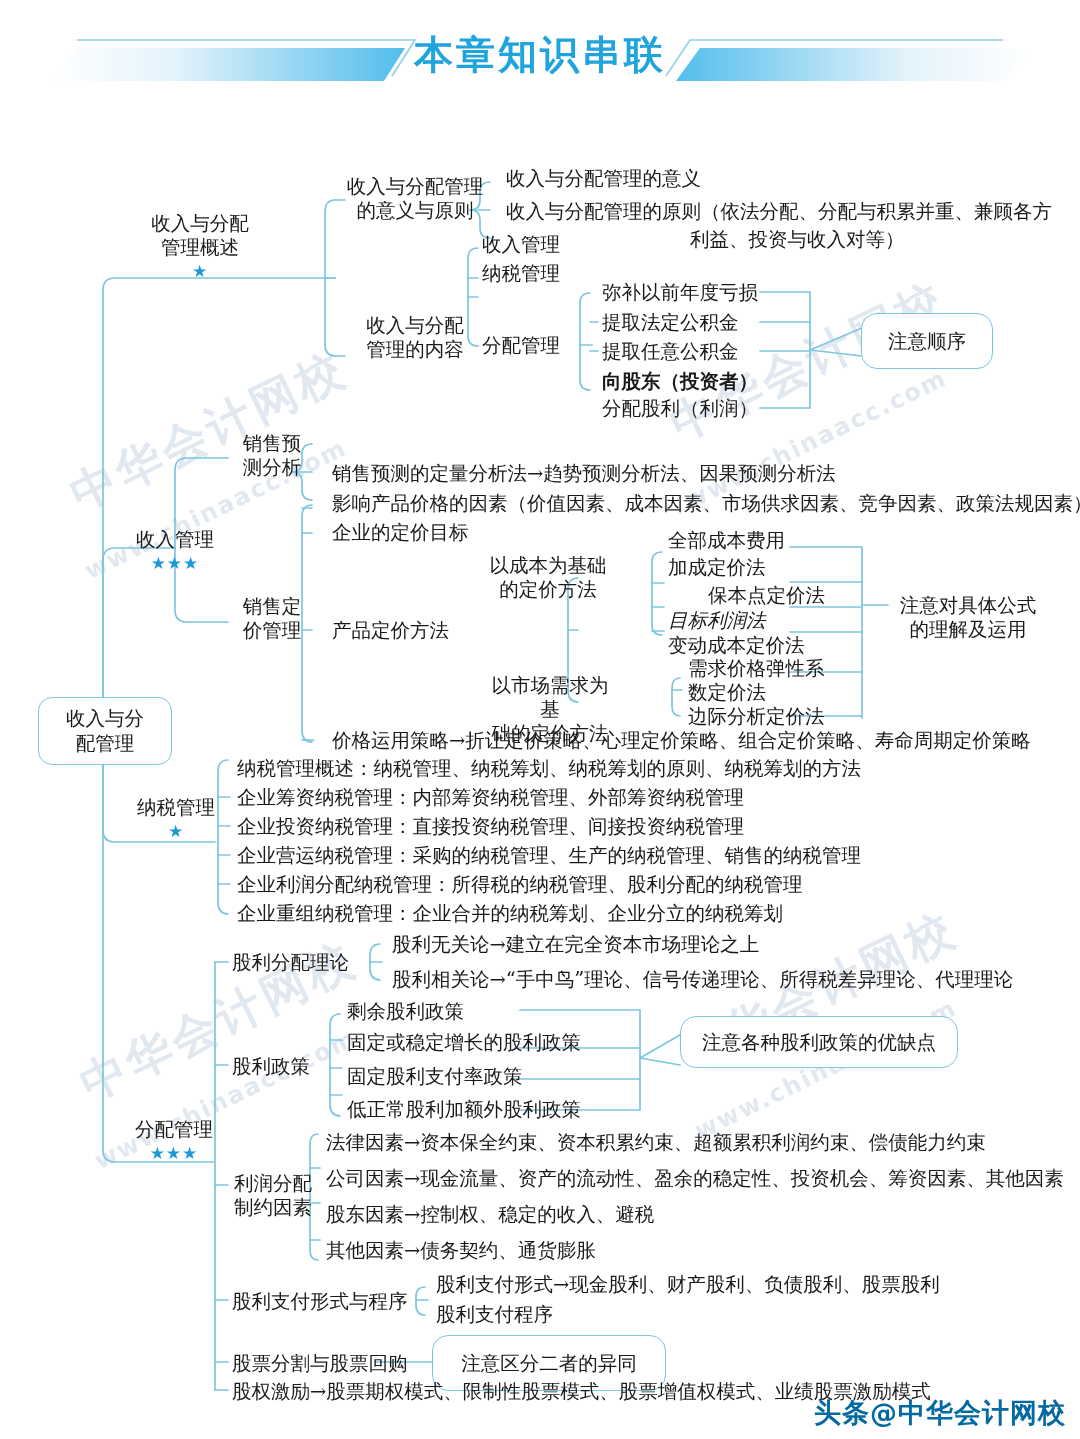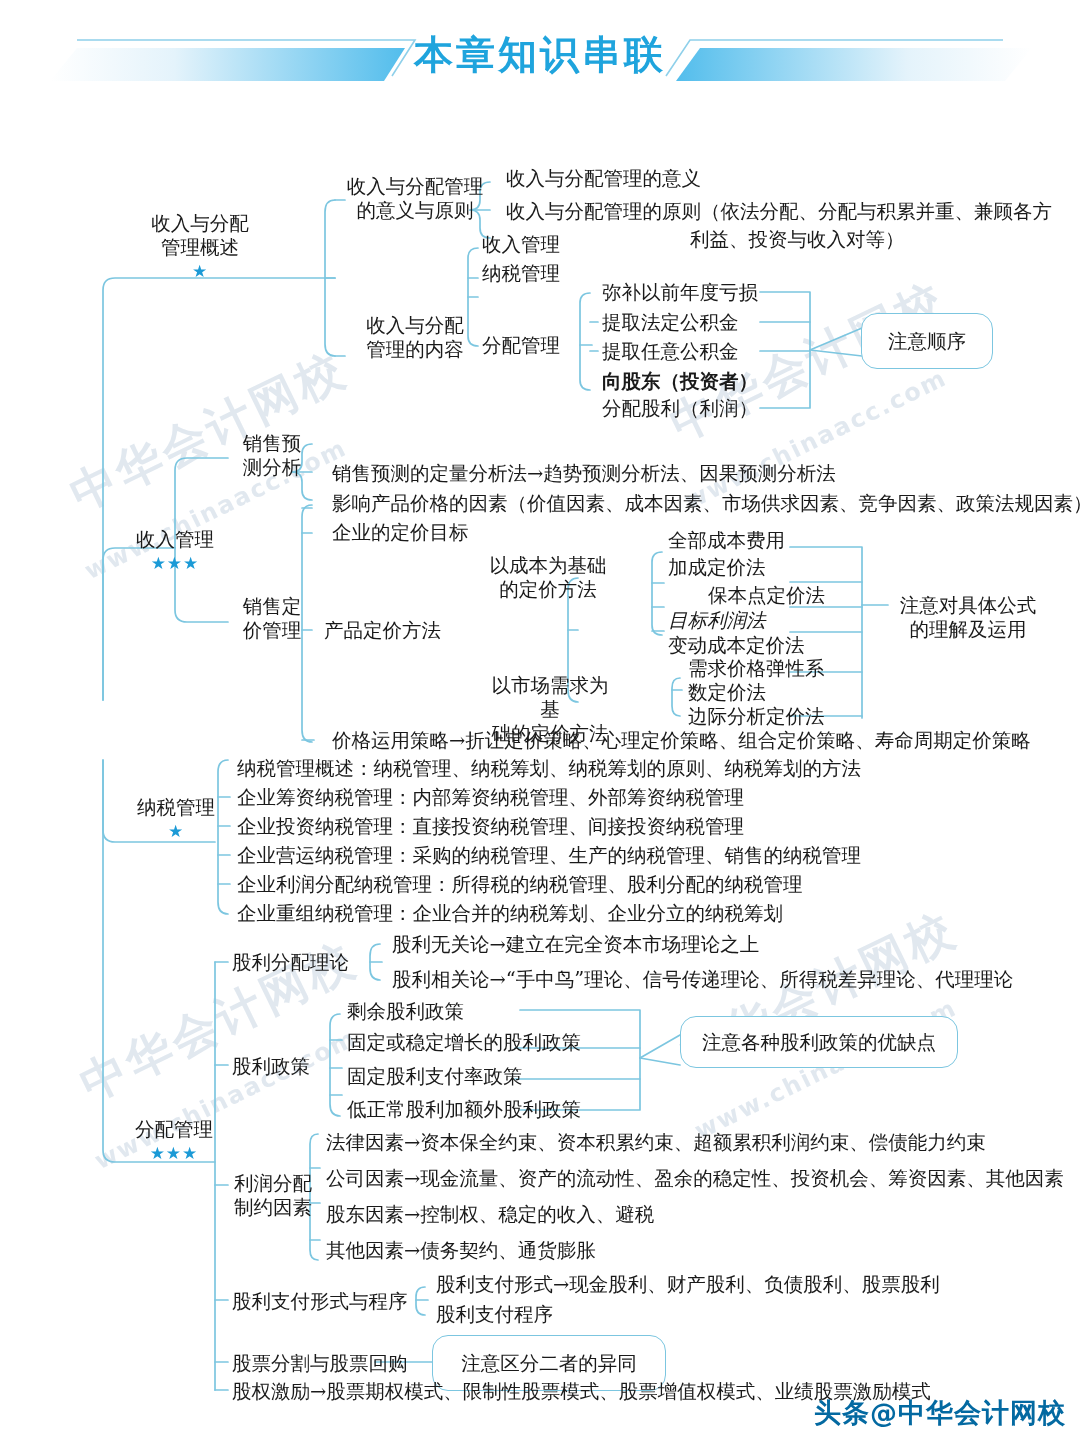--- a/index.html
+++ b/index.html
@@ -184,20 +184,24 @@
 
     <path d="M425,1287 Q416,1287 416,1297 L416,1305 Q416,1315 425,1315"></path>
     <path d="M416,1300 L428,1300"></path>
 
     <path d="M375,1362 L432,1362"></path>
   </g>
 </svg>
 
 <div class="canvas">
 
+  <div class="rootbox" style="left:38px;top:697px;width:132px;height:66px;">
+    <span class="t" style="white-space:pre-line;">收入与分
+配管理</span>
+  </div>
 
   <div class="node branch-label" style="left:135px;top:212px;width:130px;">
     <span class="t" style="white-space:pre-line;">收入与分配
 管理概述</span>
     <div class="stars" style="margin-top:3px;">★</div>
   </div>
 
   <div class="node ctr" style="left:340px;top:175px;width:150px;text-align:center;">
     <span class="t" style="white-space:pre-line;">收入与分配管理
 的意义与原则</span>
@@ -262,21 +266,21 @@
   <div class="node ctr" style="left:232px;top:595px;width:80px;">
     <span class="t" style="white-space:pre-line;">销售定
 价管理</span>
   </div>
   <div class="node" style="left:332px;top:492px;">
     <span class="t">影响产品价格的因素（价值因素、成本因素、市场供求因素、竞争因素、政策法规因素）</span>
   </div>
   <div class="node" style="left:332px;top:521px;">
     <span class="t">企业的定价目标</span>
   </div>
-  <div class="node" style="left:324px;top:619px;">
+  <div class="node" style="left:332px;top:619px;">
     <span class="t">产品定价方法</span>
   </div>
 
   <div class="node ctr" style="left:486px;top:554px;width:124px;">
     <span class="t" style="white-space:pre-line;">以成本为基础
 的定价方法</span>
   </div>
   <div class="node" style="left:668px;top:529px;">
     <span class="t">全部成本费用</span>
   </div>

